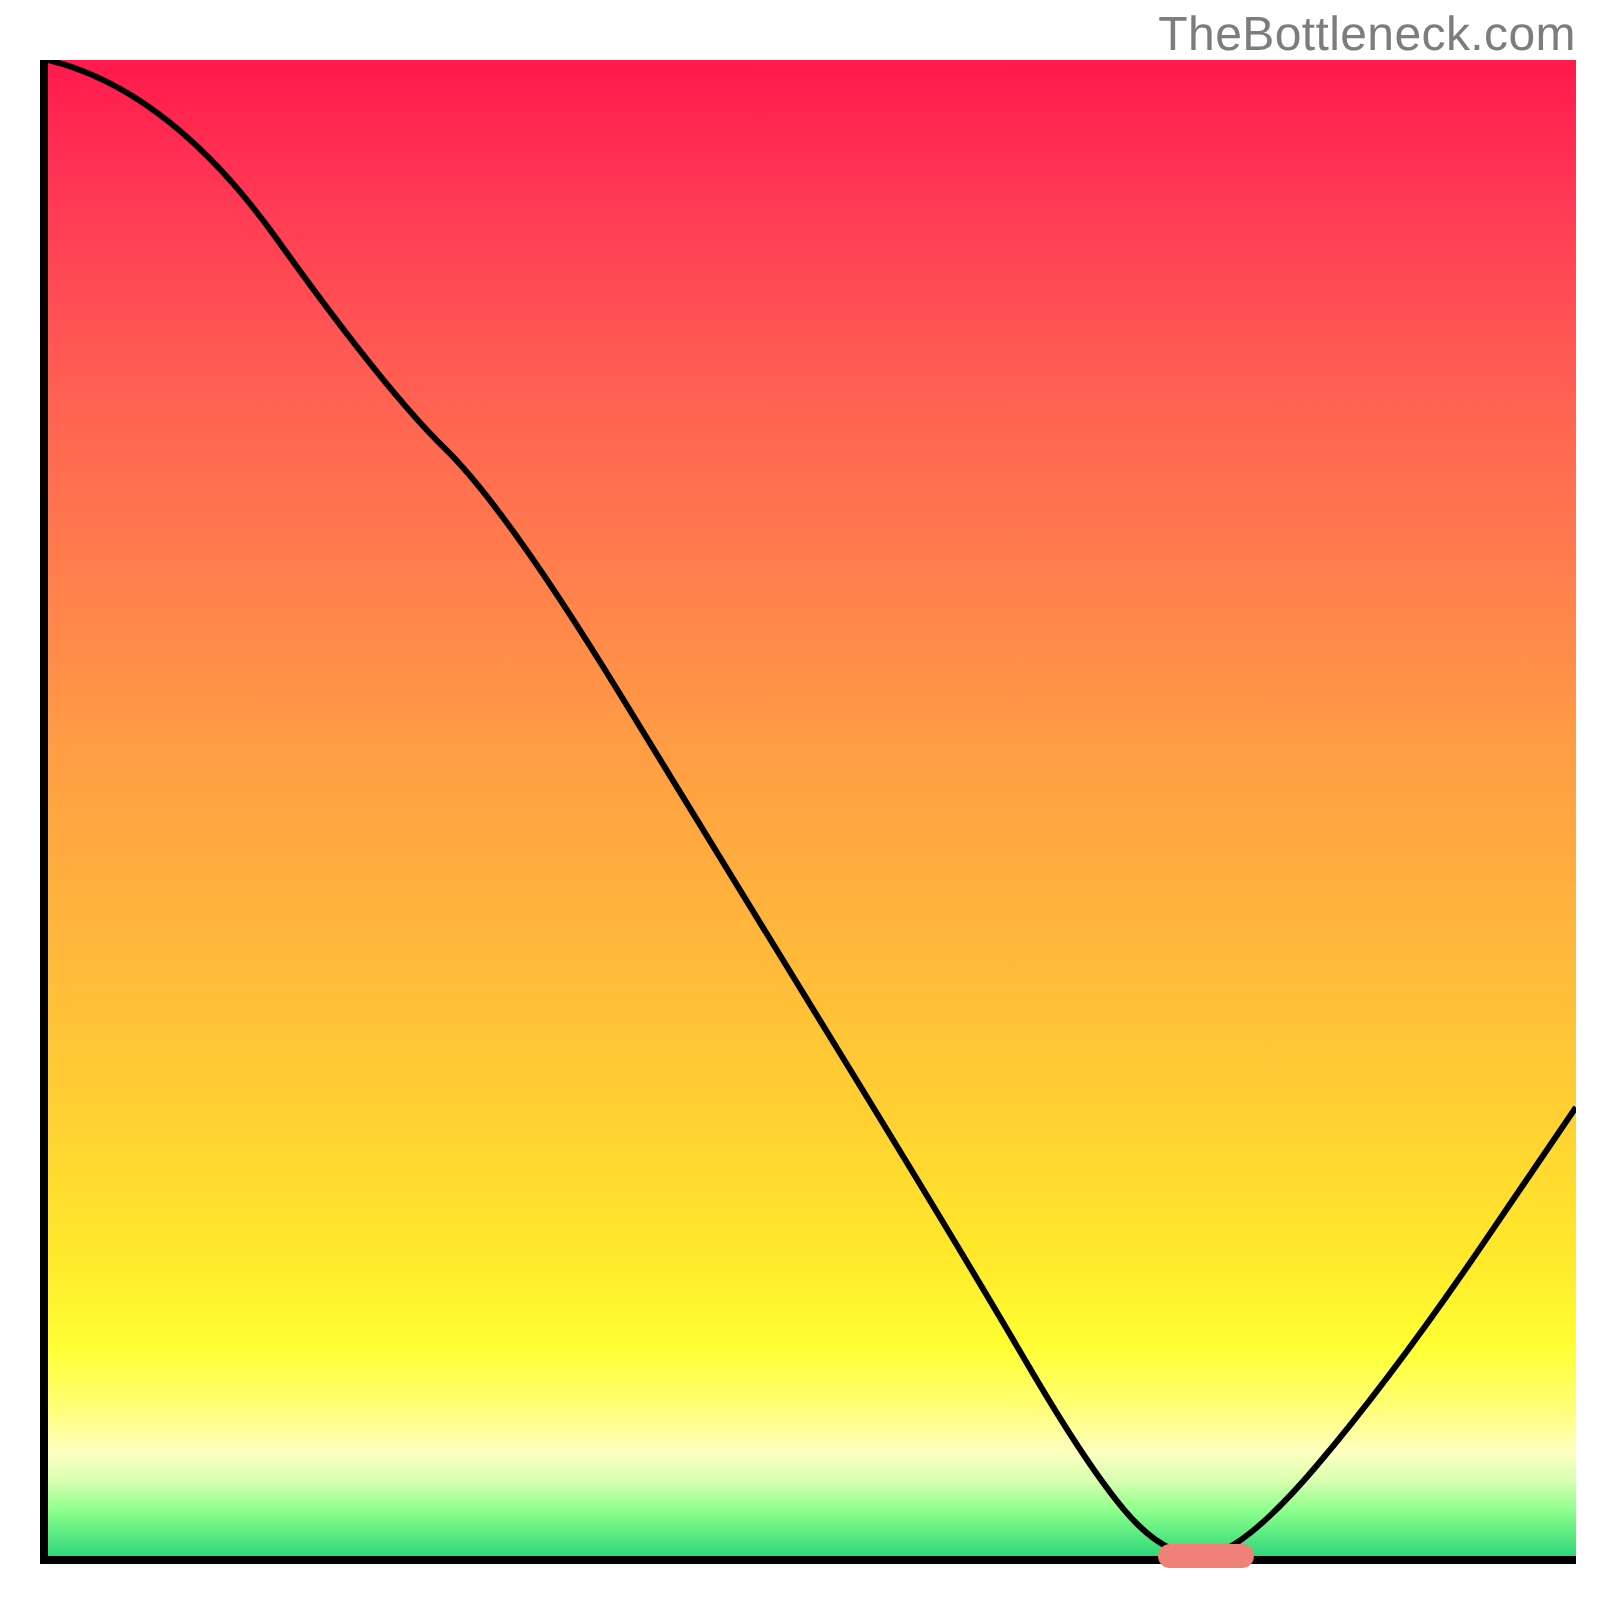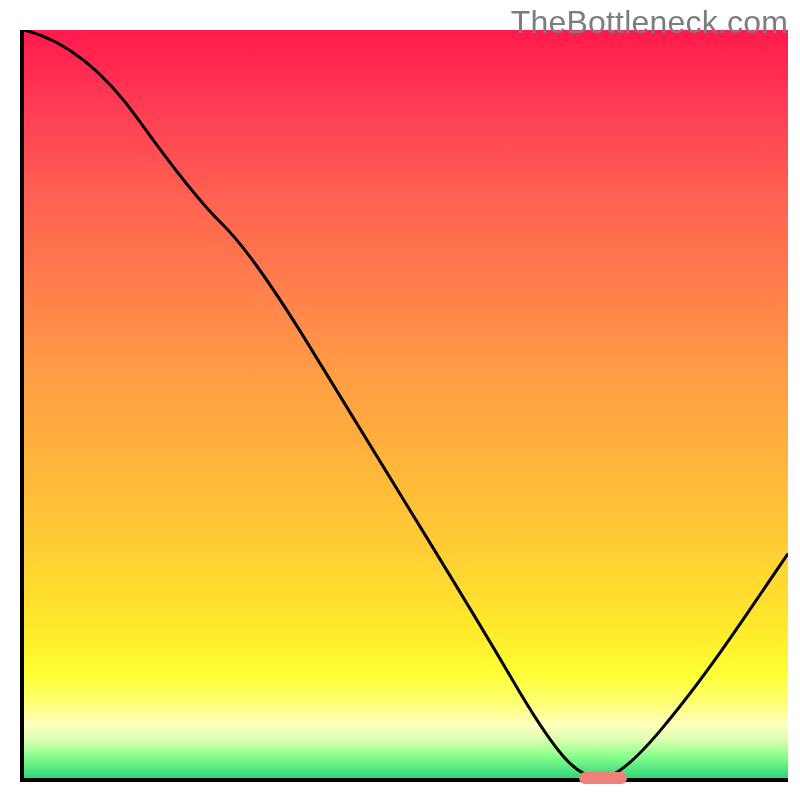--- a/index.html
+++ b/index.html
@@ -14,21 +14,21 @@
   .chart-container {
     position: relative;
     width: 800px;
     height: 800px;
   }
   .attribution {
     position: absolute;
     top: 4px;
     right: 12px;
     color: #7d7d7d;
-    font-size: 32px;
+    font-size: 24px;
     font-weight: 400;
     letter-spacing: 0.2px;
     z-index: 5;
   }
   .plot-area {
     position: absolute;
     left: 20px;
     top: 30px;
     width: 768px;
     height: 752px;

